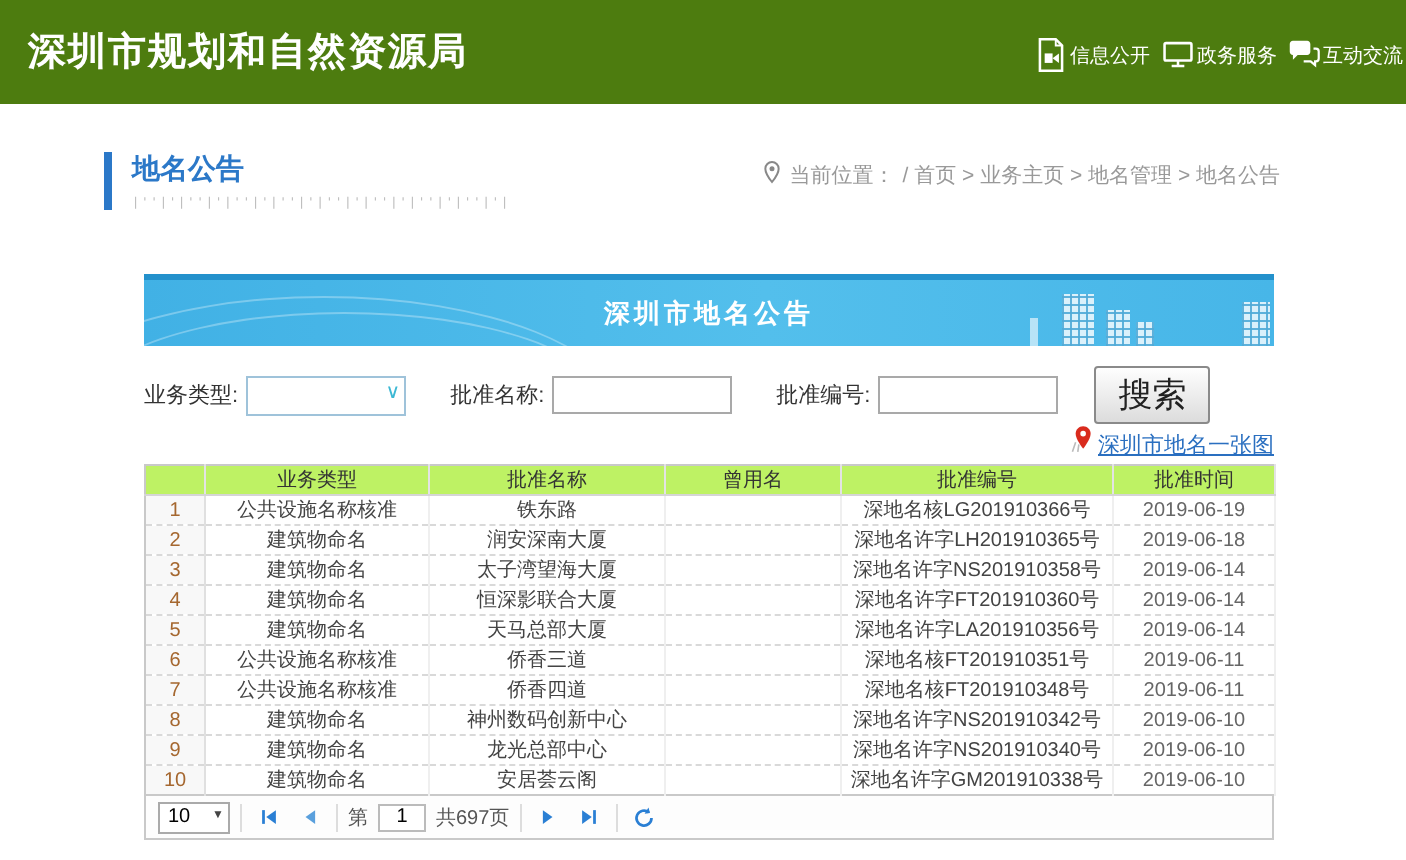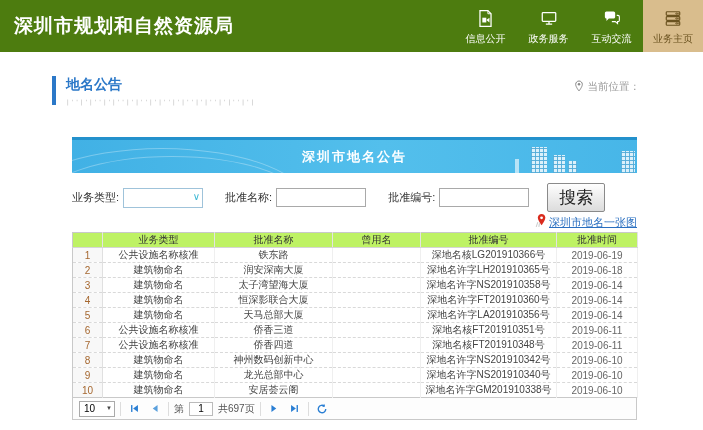--- a/index.html
+++ b/index.html
@@ -4,21 +4,21 @@
 <style>
   * { margin:0; padding:0; box-sizing:border-box; }
   html,body { width:703px; height:430px; background:#fff; overflow:hidden;
               font-family:"Liberation Sans","DejaVu Sans",sans-serif; }
 
   
   .hdr { height:52px; background:#4d7c0f; display:flex; align-items:stretch; }
   .hdr-title { color:#fff; font-size:19px; font-weight:bold; letter-spacing:1px;
                align-self:center; padding-left:14px; }
   .hdr-nav { margin-left:auto; display:flex; align-items:stretch; }
-  .nav-item { width:63px; display:flex; flex-direction:column; align-items:center;
+  .nav-item { width:63px; display:flex; flex-direction:row; align-items:center;
               justify-content:center; color:#fff; cursor:pointer; }
   .nav-item .nv-icon { height:22px; display:flex; align-items:flex-end; }
   .nav-item .nv-label { font-size:10px; margin-top:4px; white-space:nowrap; }
   .nav-item.active { background:#d9bd8d; color:#6b5320; width:60px; }
   .nav-item.active svg * { stroke:#6b5320; fill:none; }
 
   
   .section-row { margin:24px 40px 0 40px; width:600px; display:flex;
                  justify-content:space-between; align-items:flex-start;padding-left:12px; }
   .sec-left { border-left:4px solid #2b78c8; padding-left:10px; }
@@ -125,52 +125,37 @@
     </div>
     <div class="nav-item">
       <span class="nv-icon">
         <svg width="20" height="19" viewBox="0 0 24 24">
             <path d="M3 5c0-1 .9-2 2-2h9c1.1 0 2 1 2 2v5c0 1-.9 2-2 2H8l-3 3v-3H5c-1.1 0-2-1-2-2z" fill="#fff"></path>
             <path d="M18 8h1.5c1 0 1.8.8 1.8 1.8v4.4c0 1-.8 1.8-1.8 1.8h-.5v2.4l-2.8-2.4h-4.4" fill="none" stroke="#fff" stroke-width="1.4"></path>
           </svg>
       </span>
       <span class="nv-label">互动交流</span>
     </div>
-    <div class="nav-item active">
-      <span class="nv-icon">
-        <svg width="20" height="19" viewBox="0 0 24 24">
-            <rect x="3.5" y="3.5" width="17" height="4.6" rx="1" stroke="#6b5320" stroke-width="1.5" fill="none"></rect>
-            <rect x="3.5" y="9.7" width="17" height="4.6" rx="1" stroke="#6b5320" stroke-width="1.5" fill="none"></rect>
-            <rect x="3.5" y="15.9" width="17" height="4.6" rx="1" stroke="#6b5320" stroke-width="1.5" fill="none"></rect>
-            <circle cx="16.3" cy="5.8" r="0.9" fill="#6b5320"></circle>
-            <circle cx="18.3" cy="5.8" r="0.9" fill="#6b5320"></circle>
-            <circle cx="16.3" cy="12" r="0.9" fill="#6b5320"></circle>
-            <circle cx="18.3" cy="12" r="0.9" fill="#6b5320"></circle>
-            <circle cx="16.3" cy="18.2" r="0.9" fill="#6b5320"></circle>
-            <circle cx="18.3" cy="18.2" r="0.9" fill="#6b5320"></circle>
-          </svg>
-      </span>
-      <span class="nv-label">业务主页</span>
-    </div>
   </div>
 </div>
 
 <div class="section-row">
   <div class="sec-left">
     <div class="sec-title">地名公告</div>
     <div class="sec-ticks">|''|'|''|'|''|'|''|'|''|'|''|'|''|'|''|'|</div>
   </div>
   <div class="crumb">
     <span>
       <svg width="10" height="12" viewBox="0 0 24 28">
           <path d="M12 2C7.6 2 4 5.6 4 10c0 6 8 16 8 16s8-10 8-16c0-4.4-3.6-8-8-8z" fill="none" stroke="#888" stroke-width="2.4"></path>
           <circle cx="12" cy="10" r="3" fill="#888"></circle>
         </svg>
     </span>
     <span>当前位置：</span>
+    <span>/  首页 &gt; 业务主页 &gt; 地名管理 &gt; 地名公告</span>
   </div>
 </div>
 
 <div class="banner">
   <div class="arc a1"></div>
   <div class="arc a2"></div>
   <div class="bldg b1"></div>
   <div class="bldg b2"></div>
   <div class="bldg b3"></div>
   <div class="bldg b4"></div>

